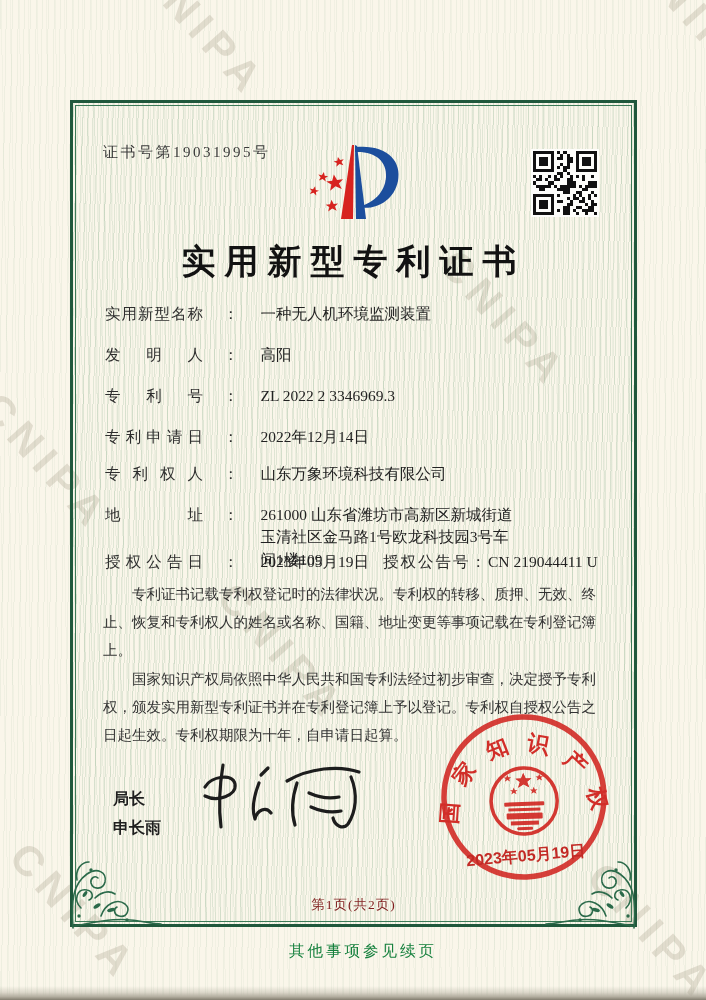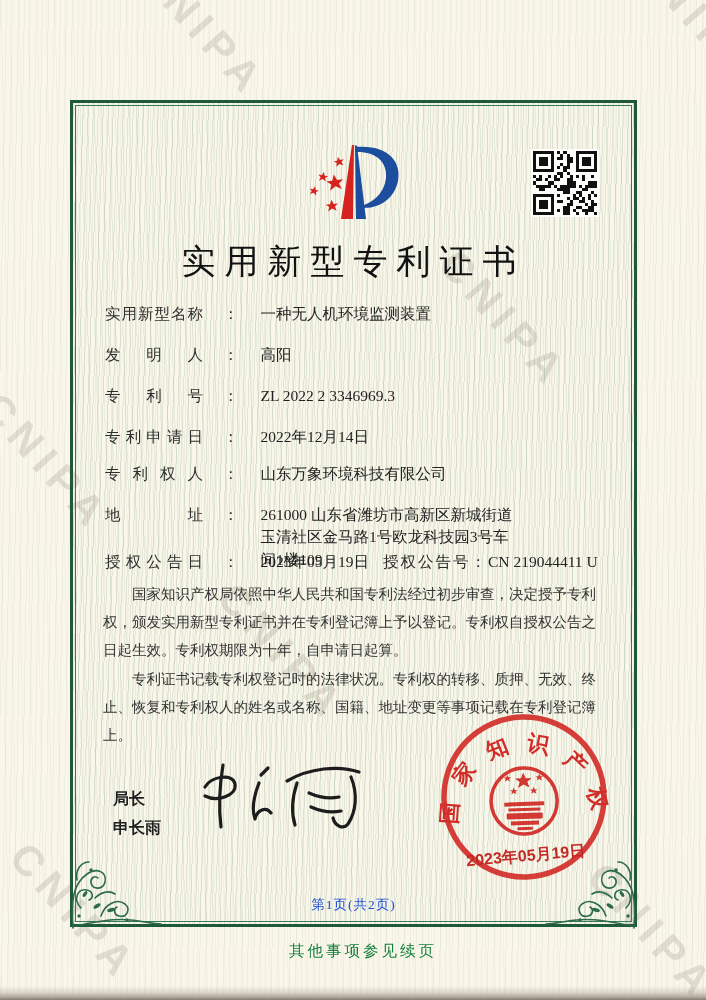--- a/index.html
+++ b/index.html
@@ -39,35 +39,35 @@
   }
   .corner-ornament{position:absolute;width:96px;height:96px;z-index:2;}
   .corner-ornament.left{left:-6px;bottom:-8px;}
   .corner-ornament.right{right:-6px;bottom:-8px;transform:scaleX(-1);}
 
   .cert-no{position:absolute;left:30px;top:40px;font-size:15px;letter-spacing:2.5px;color:#3a3a3a;}
   .logo{position:absolute;left:208px;top:16px;width:160px;height:120px;}
   .qr{position:absolute;left:458px;top:46px;width:64px;height:64px;background:#fdfdfa;padding:2px;}
   .title{
     position:absolute;left:0;right:0;top:136px;text-align:center;
-    font-size:34px;font-weight:400;letter-spacing:9px;color:#121212;
+    font-size:34px;font-weight:700;letter-spacing:9px;color:#121212;
   }
   .row{position:absolute;left:32px;right:28px;font-size:15.5px;display:flex;align-items:flex-start;line-height:1.45;gap:20px;}
   .f-label{display:inline-block;width:98px;text-align:justify;text-align-last:justify;flex:none;color:#2e2e2e;}
   .f-colon{flex:none;margin-right:2px;color:#2e2e2e;}
   .f-value{color:#222;}
   .pair2{position:absolute;left:278px;top:0;display:flex;}
   .paras{position:absolute;left:30px;right:26px;top:478px;font-size:14.5px;line-height:1.92;color:#333;}
   .paras p{margin:0 0 2px 0;text-indent:2em;}
   .signer{position:absolute;left:40px;top:682px;z-index:3;
     font-family:Liberation Sans, sans-serif;
     font-size:16px;font-weight:600;color:#1f1f1f;line-height:1.8;}
   .signature-svg{position:absolute;left:118px;top:648px;width:200px;height:95px;z-index:3;}
   .seal{position:absolute;left:363px;top:606px;width:176px;height:176px;z-index:3;transform:rotate(-2deg);opacity:.95;}
-  .page-num{position:absolute;left:0;right:0;top:793px;text-align:center;font-size:13.5px;color:#1d4ed8;letter-spacing:1px;}
+  .page-num{position:absolute;left:0;right:0;top:793px;text-align:center;font-size:13.5px;color:#7f1d1d;letter-spacing:1px;}
   .bottom-note{position:absolute;left:0;right:0;top:941px;text-align:center;z-index:1;font-size:15.5px;color:#15803d;letter-spacing:3px;margin-left:20px;}
   .scan-edge{position:absolute;left:0;right:0;bottom:0;height:14px;z-index:4;
     background:linear-gradient(180deg, rgba(0,0,0,0) 0%, rgba(150,145,130,.30) 45%, #b5b0a2 75%, #837e70 100%);}
 </style>
 </head>
 <body>
 
 <div class="page-waves"></div>
 
 <span class="watermark" style="left:118px;top:4px;">CNIPA</span>
@@ -112,20 +112,21 @@
     <g fill="#2b6a4a">
       <ellipse cx="30" cy="70" rx="4" ry="1.8" transform="rotate(-35 30 70)"></ellipse>
       <ellipse cx="44" cy="74" rx="4" ry="1.8" transform="rotate(-15 44 74)"></ellipse>
       <ellipse cx="18" cy="58" rx="3.4" ry="1.6" transform="rotate(-55 18 58)"></ellipse>
       <circle cx="60" cy="84" r="1.7"></circle>
         <circle cx="24" cy="34" r="1.7"></circle>
         <circle cx="12" cy="80" r="1.7"></circle>
     </g>
   </svg>
 
+  <div class="cert-no">证书号第19031995号</div>
 
   <svg class="logo" viewBox="0 0 160 120">
     <defs>
       <path id="star" d="M0,-10 L2.9,-3.1 10,-3.1 4.5,1.2 6.9,8.1 0,4 -6.9,8.1 -4.5,1.2 -10,-3.1 -2.9,-3.1 Z"></path>
     </defs>
     <path fill="#1c4e9d" d="M74,28 C106,25 121,42 117,62 C113,82 94,92 77,88 C93,84 104,73 105,58 C106,42 94,32 74,33 Z"></path>
     <polygon fill="#d7231f" points="71,26 73,26 72,100 60,100"></polygon>
     <polygon fill="#1c4e9d" points="74,26 76,27 85,100 75,100"></polygon>
     <use href="#star" fill="#d7231f" transform="translate(58,43) scale(0.52) rotate(-12)"></use>
     <use href="#star" fill="#d7231f" transform="translate(42,58) scale(0.50) rotate(10)"></use>
@@ -301,22 +302,22 @@
     <span class="f-colon">：</span>
     <span class="f-value">2023年05月19日</span>
     <span class="pair2">
       <span style="letter-spacing:2px;">授权公告号</span>
       <span class="f-colon">：</span>
       <span class="f-value">CN 219044411 U</span>
     </span>
   </div>
 
   <div class="paras">
+    <p>专利证书记载专利权登记时的法律状况。专利权的转移、质押、无效、终止、恢复和专利权人的姓名或名称、国籍、地址变更等事项记载在专利登记簿上。</p>
     <p>国家知识产权局依照中华人民共和国专利法经过初步审查，决定授予专利权，颁发实用新型专利证书并在专利登记簿上予以登记。专利权自授权公告之日起生效。专利权期限为十年，自申请日起算。</p>
-    <p>专利证书记载专利权登记时的法律状况。专利权的转移、质押、无效、终止、恢复和专利权人的姓名或名称、国籍、地址变更等事项记载在专利登记簿上。</p>
   </div>
 
   <div class="signer">
     <div>局长</div>
     <div>申长雨</div>
   </div>
 
   <svg class="signature-svg" viewBox="0 0 200 95">
     <g fill="none" stroke="#1d1d1d" stroke-width="3.2" stroke-linecap="round" stroke-linejoin="round">
       <path d="M32,14 C29,32 27,52 30,76"></path>

